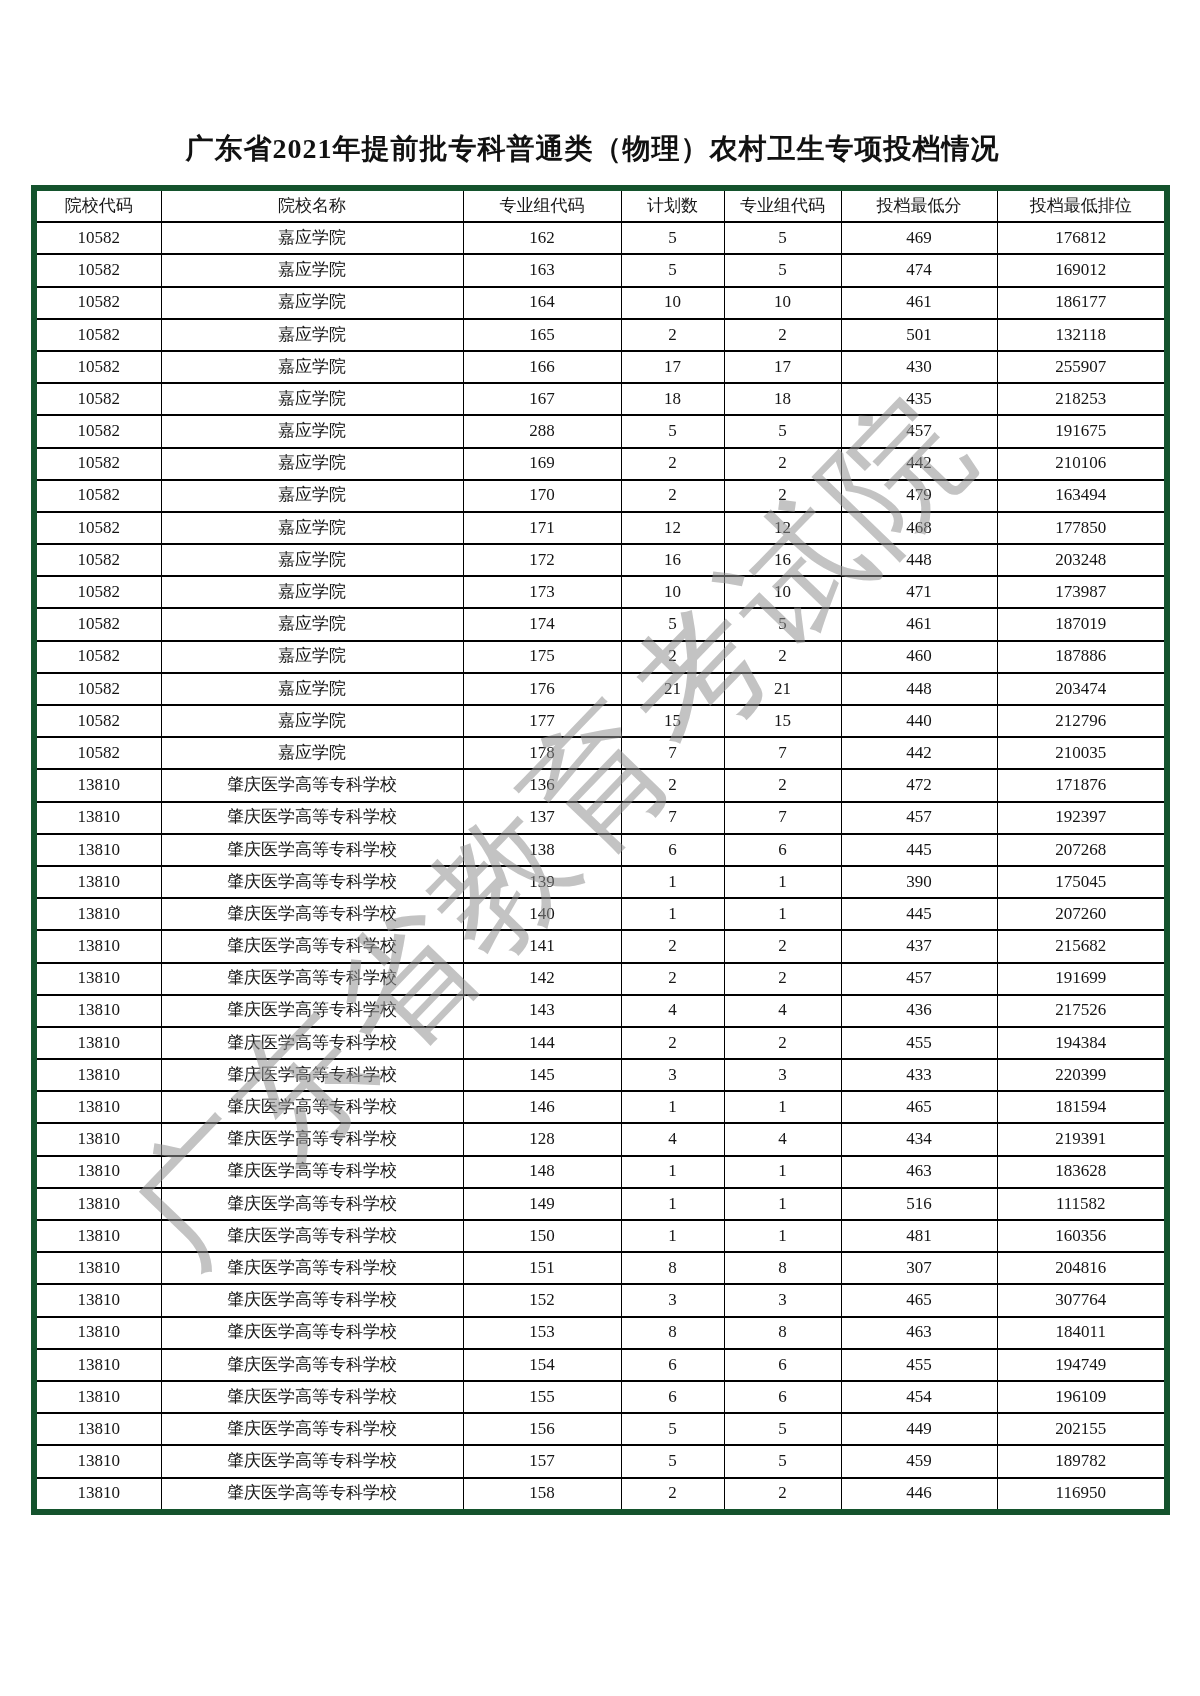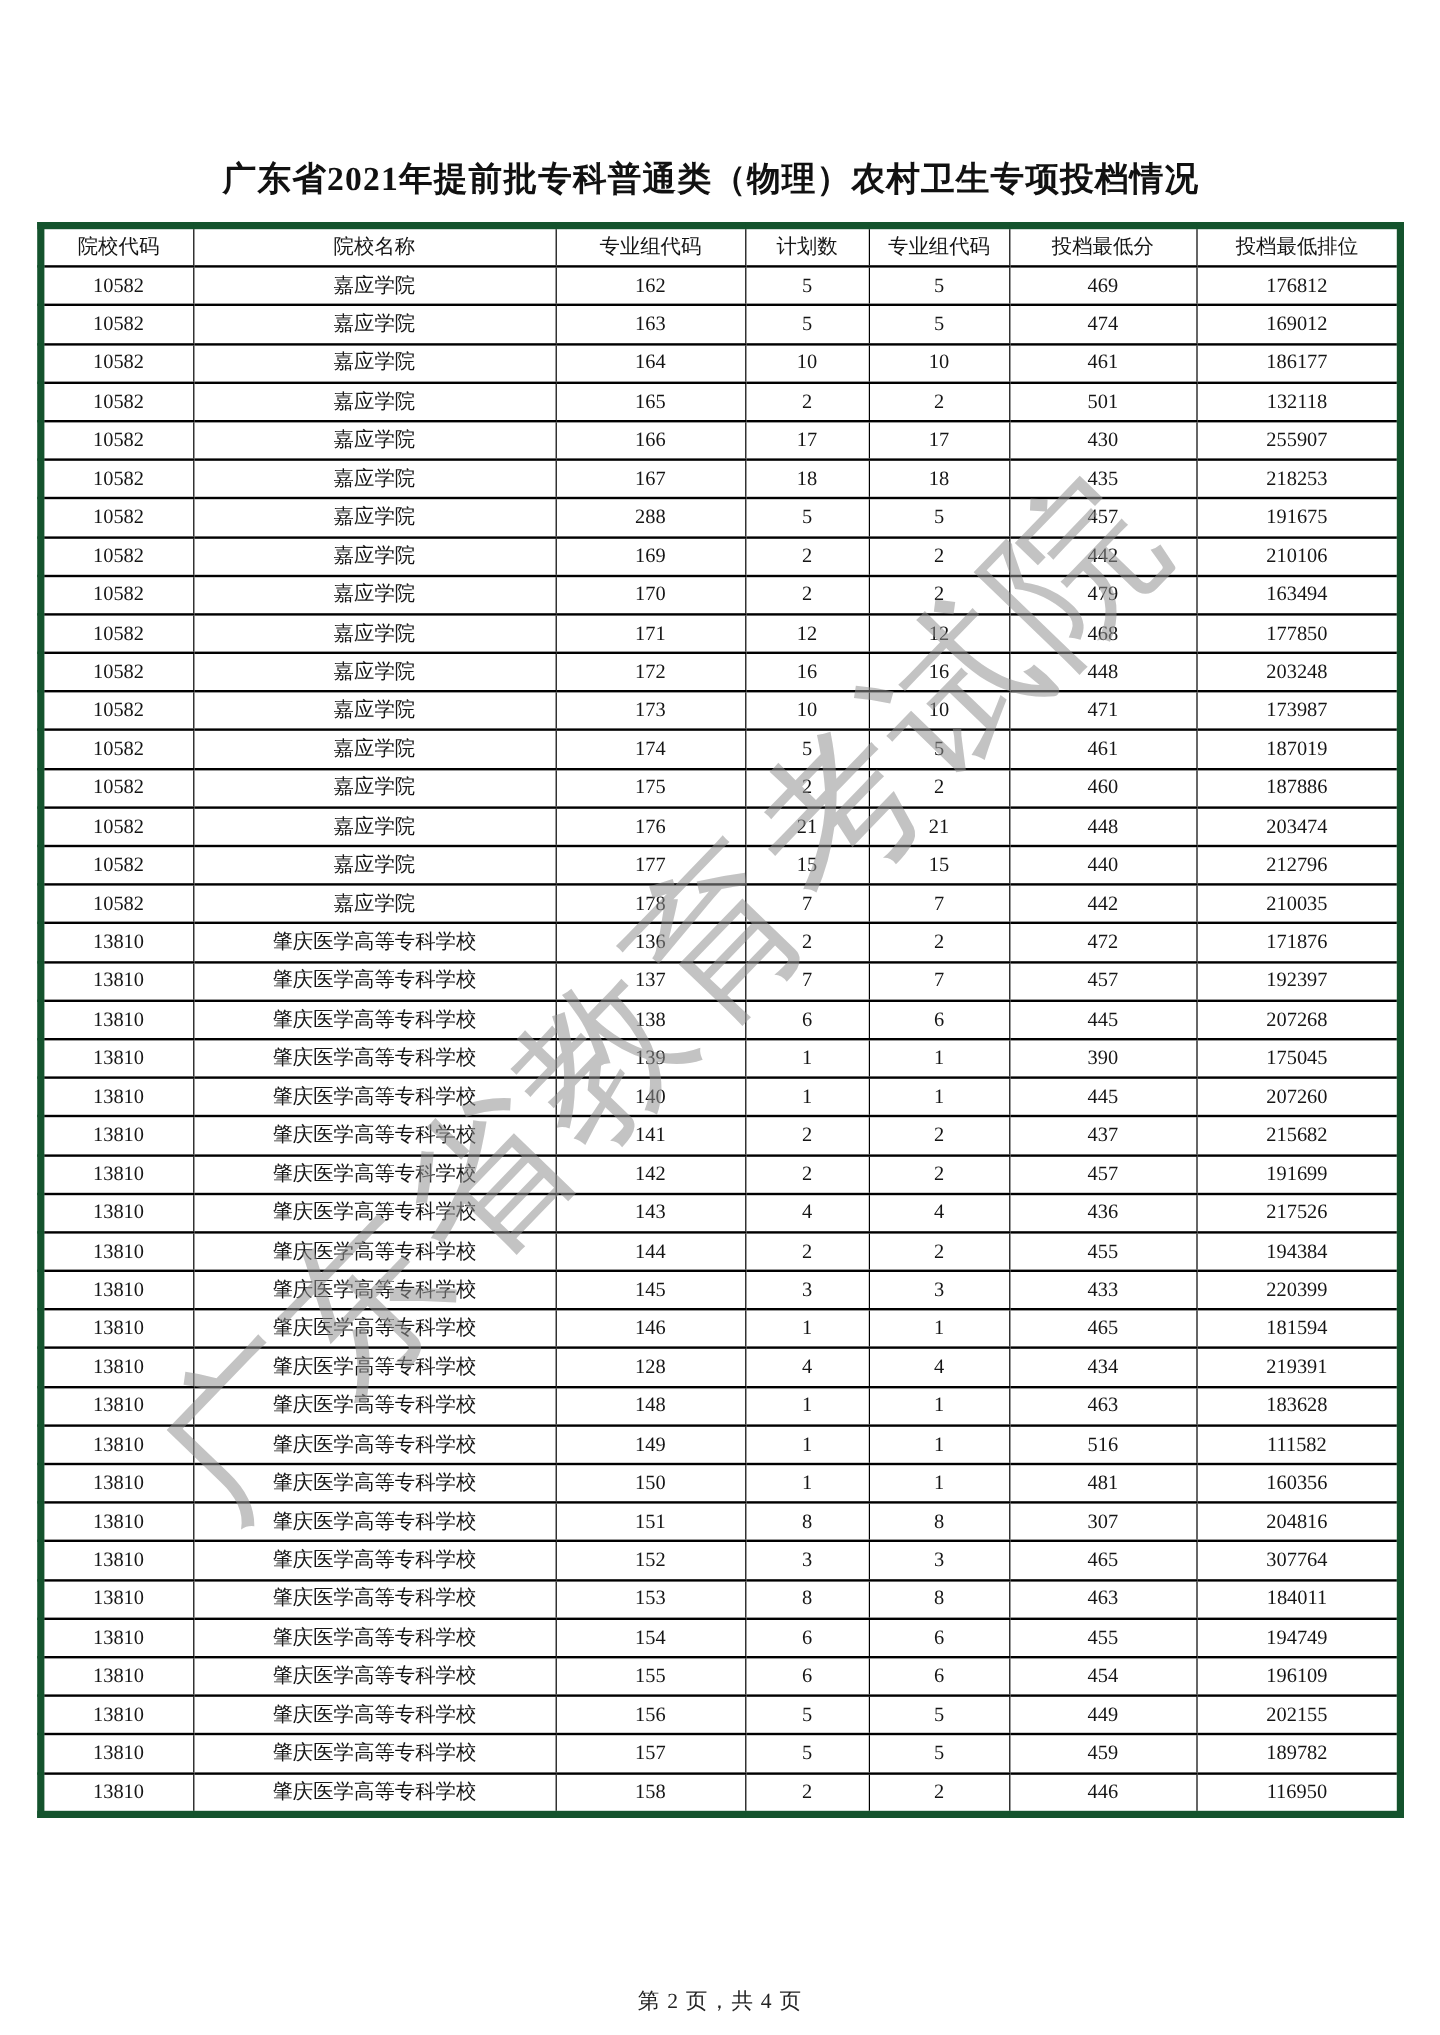--- a/index.html
+++ b/index.html
@@ -456,15 +456,14 @@
           <td>2</td>
           <td>2</td>
           <td>446</td>
           <td>116950</td>
         </tr>
       </tbody>
   </table>
 
   <div class="watermark">广东省教育考试院</div>
 
-  <div class="page-footer">第 2 页，共 4 页</div>
 
 </div>
 
 </body></html>

